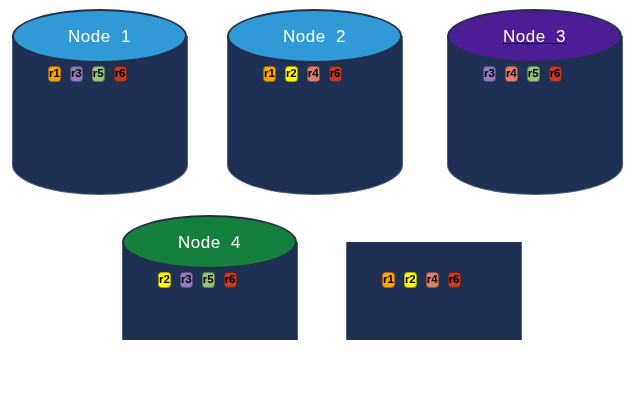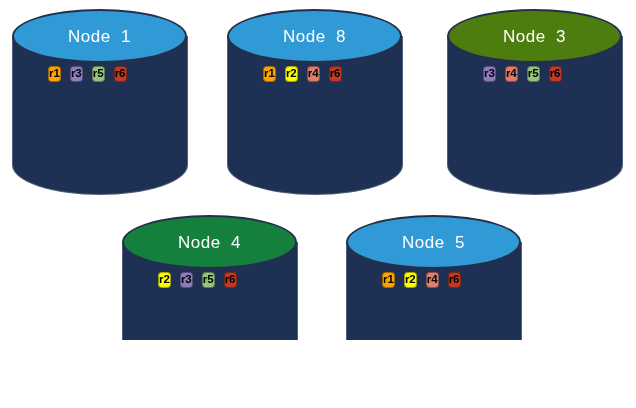--- a/index.html
+++ b/index.html
@@ -90,41 +90,41 @@
       </div>
       <div class="bar" style="background-color: rgb(194, 58, 35);">
         <span class="bar-label">r6</span>
       </div>
     </div>
   </div>
 
   <div class="node n2">
     <div class="cyl-body" style="background-color: rgb(30, 48, 84);"></div>
     <div class="cyl-top" style="background-color: rgb(47, 154, 214);">
-      <span class="node-label">Node  8</span>
+      <span class="node-label">Node  2</span>
     </div>
     <div class="bars">
       <div class="bar" style="background-color: rgb(255, 163, 5);">
         <span class="bar-label">r1</span>
       </div>
       <div class="bar" style="background-color: rgb(255, 255, 1);">
         <span class="bar-label">r2</span>
       </div>
       <div class="bar" style="background-color: rgb(221, 126, 107);">
         <span class="bar-label">r4</span>
       </div>
       <div class="bar" style="background-color: rgb(194, 58, 35);">
         <span class="bar-label">r6</span>
       </div>
     </div>
   </div>
 
   <div class="node n3">
     <div class="cyl-body" style="background-color: rgb(30, 48, 84);"></div>
-    <div class="cyl-top" style="background-color: #4d7c0f;">
+    <div class="cyl-top" style="background-color: #4c1d95; text-decoration: underline;">
       <span class="node-label">Node  3</span>
     </div>
     <div class="bars">
       <div class="bar" style="background-color: rgb(142, 124, 195);">
         <span class="bar-label">r3</span>
       </div>
       <div class="bar" style="background-color: rgb(229, 123, 102);">
         <span class="bar-label">r4</span>
       </div>
       <div class="bar" style="background-color: rgb(147, 196, 125);">
@@ -152,23 +152,20 @@
         <span class="bar-label">r5</span>
       </div>
       <div class="bar" style="background-color: rgb(194, 58, 35);">
         <span class="bar-label">r6</span>
       </div>
     </div>
   </div>
 
   <div class="node n5">
     <div class="cyl-body" style="background-color: rgb(30, 48, 84);"></div>
-    <div class="cyl-top" style="background-color: rgb(47, 154, 214);">
-      <span class="node-label">Node  5</span>
-    </div>
     <div class="bars">
       <div class="bar" style="background-color: rgb(255, 163, 5);">
         <span class="bar-label">r1</span>
       </div>
       <div class="bar" style="background-color: rgb(255, 255, 1);">
         <span class="bar-label">r2</span>
       </div>
       <div class="bar" style="background-color: rgb(221, 128, 112);">
         <span class="bar-label">r4</span>
       </div>

